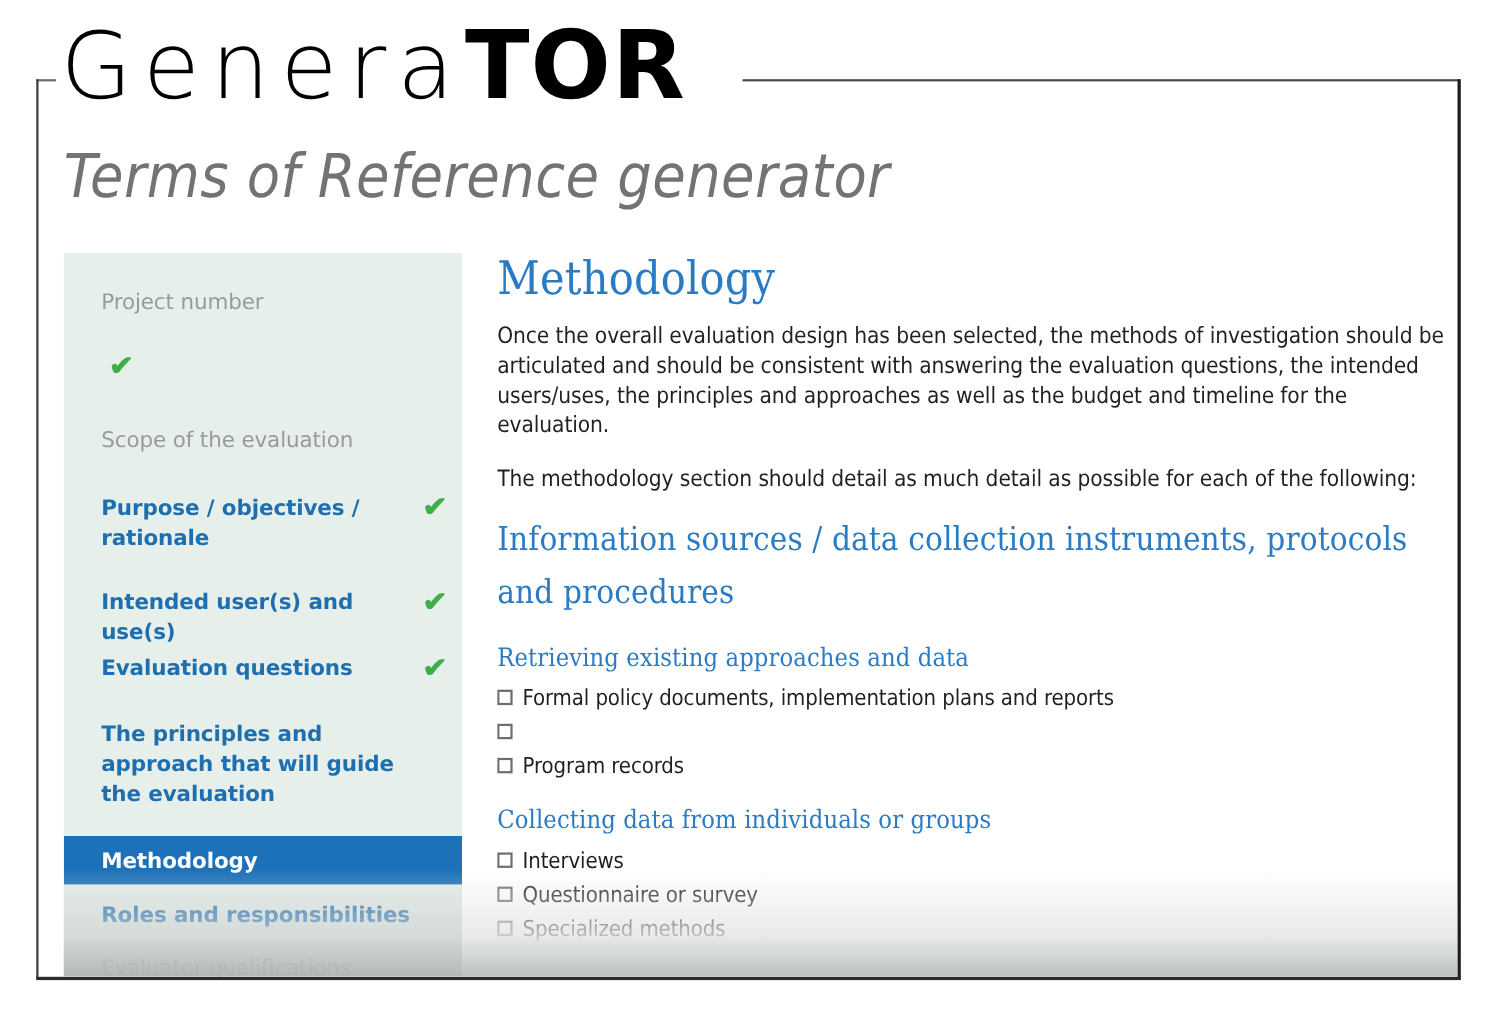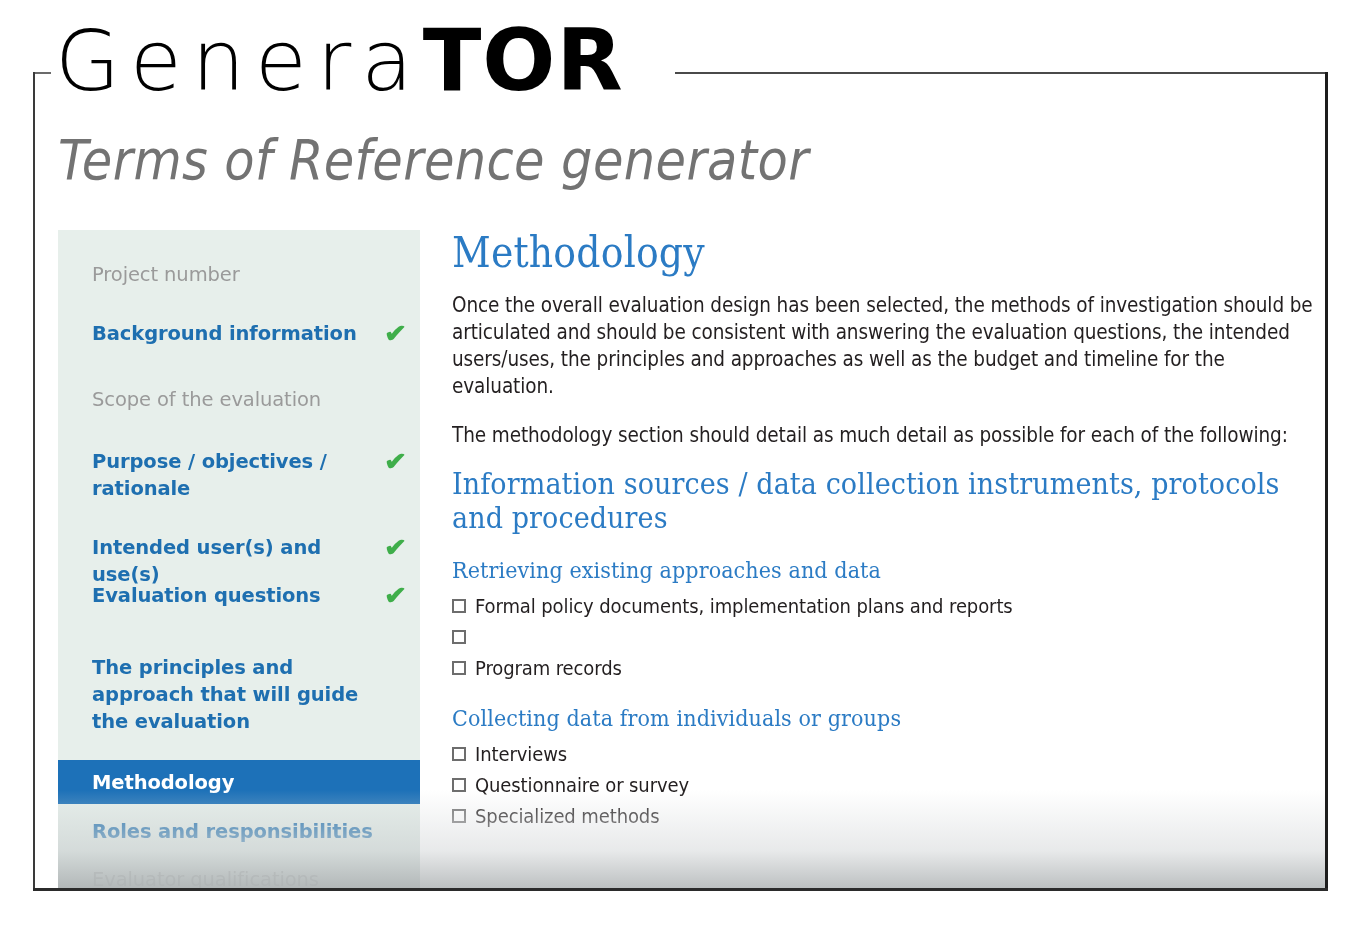--- a/index.html
+++ b/index.html
@@ -220,21 +220,21 @@
     margin: 0 0 22px 0;
     letter-spacing: -0.1px;
   }
   p.body-para.tight { margin-bottom: 6px; }
 
   h2.section-heading {
     font-family: "DejaVu Serif", serif;
     font-stretch: condensed;
     font-weight: 400;
     font-size: 30px;
-    line-height: 34px;
+    line-height: 48px;
     color: #2b7bc4;
     margin: 18px 0 22px 0;
     letter-spacing: 0.1px;
   }
   h3.subsection-heading {
     font-family: "DejaVu Serif", serif;
     font-stretch: condensed;
     font-weight: 400;
     font-size: 23px;
     line-height: 27px;
@@ -299,36 +299,35 @@
 
 <div id="page-body">
 
   <nav id="sidebar">
 
   <div class="nav-item inactive" style="position: absolute; top: 24px; left: 0px; min-height: 34px; align-items: flex-end;">
         <span class="nav-label">Project number</span>
         <span class="nav-check hidden">✔</span>
       </div>
       <div class="nav-item done" style="position: absolute; top: 90px; left: 0px; min-height: 36px; align-items: flex-start;">
-        <span class="nav-label">Background information</span>
         <span class="nav-check">✔</span>
       </div>
       <div class="nav-item inactive" style="position: absolute; top: 156px; left: 0px; min-height: 34px; align-items: flex-start;">
         <span class="nav-label">Scope of the evaluation</span>
         <span class="nav-check hidden">✔</span>
       </div>
       <div class="nav-item done" style="position: absolute; top: 218px; left: 0px; min-height: 60px; align-items: flex-start; gap: 22px;">
         <span class="nav-label">Purpose / objectives / rationale</span>
         <span class="nav-check">✔</span>
       </div>
       <div class="nav-item done" style="position: absolute; top: 304px; left: 0px; min-height: 34px; align-items: flex-start;">
         <span class="nav-label">Intended user(s) and use(s)</span>
         <span class="nav-check">✔</span>
       </div>
-      <div class="nav-item done" style="position: absolute; top: 352px; left: 0px; min-height: 34px; align-items: flex-start;">
+      <div class="nav-item done" style="position: absolute; top: 364px; left: 0px; min-height: 34px; align-items: flex-start;">
         <span class="nav-label">Evaluation questions</span>
         <span class="nav-check">✔</span>
       </div>
       <div class="nav-item pending" style="position: absolute; top: 424px; left: 0px; min-height: 88px; align-items: flex-start;">
         <span class="nav-label">The principles and approach that will guide the evaluation</span>
         <span class="nav-check hidden">✔</span>
       </div>
       <div class="nav-item active" style="position: absolute; top: 530px; left: 0px; min-height: 44px; align-items: center; height: 44px;">
         <span class="nav-label">Methodology</span>
         <span class="nav-check hidden">✔</span>

